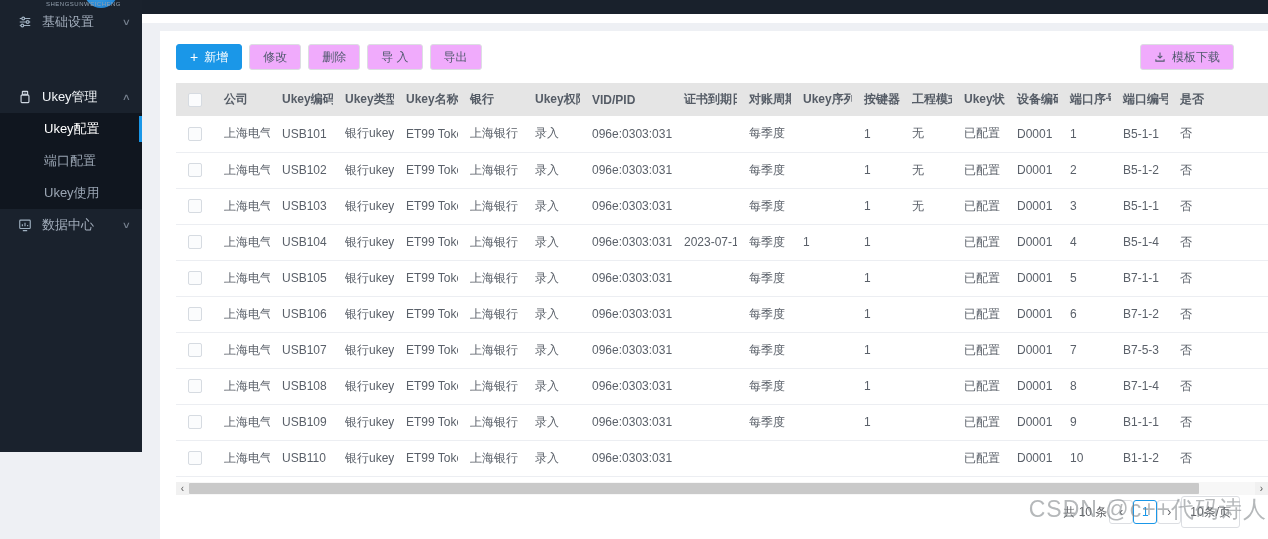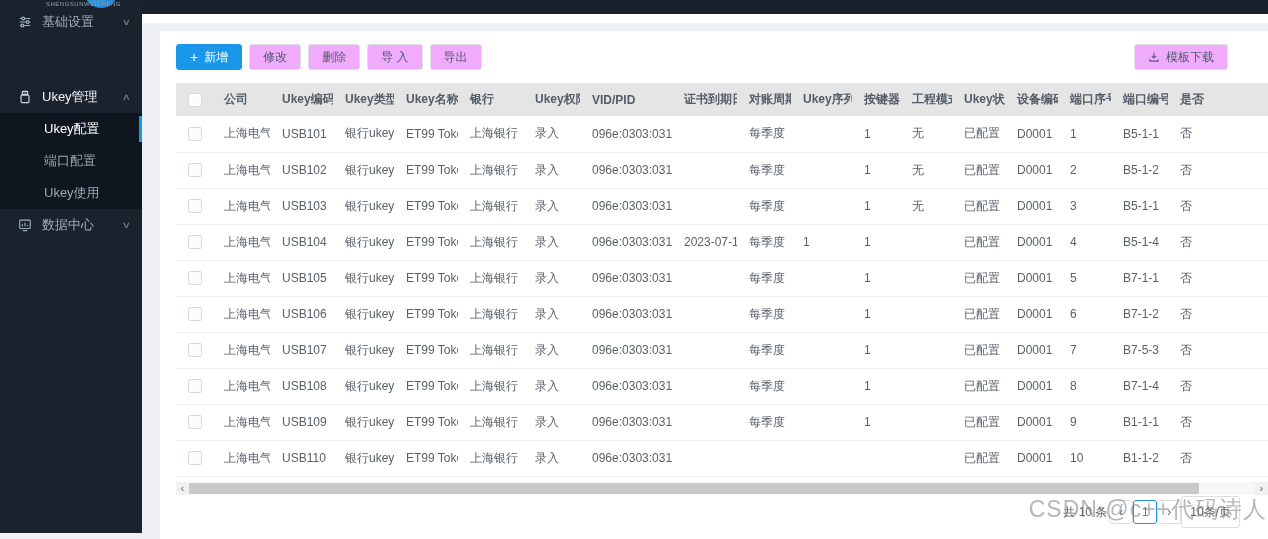--- a/index.html
+++ b/index.html
@@ -13,21 +13,21 @@
     --txt-head:#555c66;
   }
   *{box-sizing:border-box;margin:0;padding:0;}
   html,body{width:1268px;height:539px;overflow:hidden;}
   body{
     position:relative;background:var(--main-bg);
     font-family:"Liberation Sans","DejaVu Sans",sans-serif;
     -webkit-font-smoothing:antialiased;
   }
   
-  .sidebar{position:absolute;left:0;top:0;width:142px;height:533px;background:var(--sidebar-bg);z-index:3;overflow:hidden;}
+  .sidebar{position:absolute;left:0;top:0;width:142px;height:452px;background:var(--sidebar-bg);z-index:3;overflow:hidden;}
   .logo-circle{position:absolute;left:84px;top:-26px;width:34px;height:34px;border-radius:50%;background:radial-gradient(circle at 40% 40%,#4db3f5,#1272c4);}
   .logo-text{position:absolute;left:46px;top:1px;font-size:6px;letter-spacing:.5px;color:#93a0ae;white-space:nowrap;}
   .nav{margin-top:6px;}
   .nav-item{height:32px;display:flex;align-items:center;padding:0 12px 0 17px;color:#a3aebc;font-size:13px;cursor:pointer;}
   .nav-item.parent-active{color:#f2f5f8;margin-top:43px;}
   .nav-item .icon{width:16px;height:16px;margin-right:9px;flex:0 0 auto;display:flex;align-items:center;justify-content:center;}
   .nav-item .icon svg{width:14px;height:14px;}
   .chev{margin-left:auto;font-size:9px;color:#76808e;transform:scaleX(1.4);}
   .chev.up::after{content:"\2227";}
   .chev.down::after{content:"\2228";}
@@ -37,21 +37,21 @@
   .submenu-item.active::after{content:"";position:absolute;right:0;top:3px;bottom:3px;width:3px;background:var(--accent);}
   
   .topstrip{position:absolute;left:142px;top:0;width:1126px;height:14px;background:#19212c;}
   .whiteband{position:absolute;left:142px;top:14px;width:1126px;height:9px;background:#ffffff;}
   .card{position:absolute;left:160px;top:31px;width:1108px;height:508px;background:#ffffff;}
   
   .toolbar{display:flex;align-items:center;margin:13px 28px 13px 16px;}
   .btn{height:26px;padding:0 13px;font-size:12px;line-height:24px;background:#f0abfc;border:1px solid var(--btn-border);border-radius:3px;color:#515a6e;margin-right:7px;cursor:pointer;display:flex;align-items:center;white-space:nowrap;}
   .btn.primary{background:var(--accent);border-color:var(--accent);color:#fff;}
   .btn .plus{font-size:14px;margin-right:6px;line-height:1;}
-  .btn.tmpl{margin-left:auto;margin-right:12px;}
+  .btn.tmpl{margin-left:auto;margin-right:6px;}
   .btn .dl-ic{margin-right:6px;display:flex;}
   
   .table-wrap{margin-left:16px;width:1092px;overflow:hidden;}
   table{table-layout:fixed;width:1102px;border-collapse:collapse;font-size:12px;color:var(--txt);}
   thead th{background:#e5e5e5;height:33px;font-weight:700;color:var(--txt-head);text-align:left;padding:0 12px;white-space:nowrap;overflow:hidden;}
   tbody td{height:36px;border-bottom:1px solid var(--border);padding:0 12px;white-space:nowrap;overflow:hidden;}
   th.cb-col,td.cb-col{padding:0 0 0 12px;}
   .cb{display:inline-block;width:14px;height:14px;border:1px solid #d6dbe1;border-radius:2px;background:#fbfcfd;vertical-align:middle;cursor:pointer;}
   
   .hscroll{margin:5px 0 0 16px;width:1092px;height:13px;position:relative;background:#f7f7f7;}

